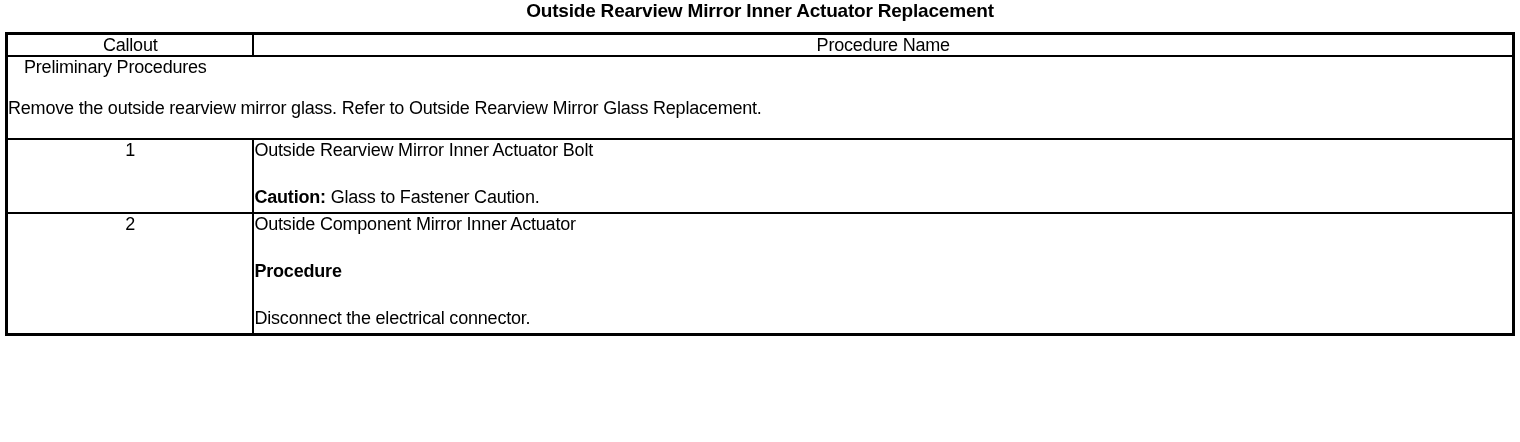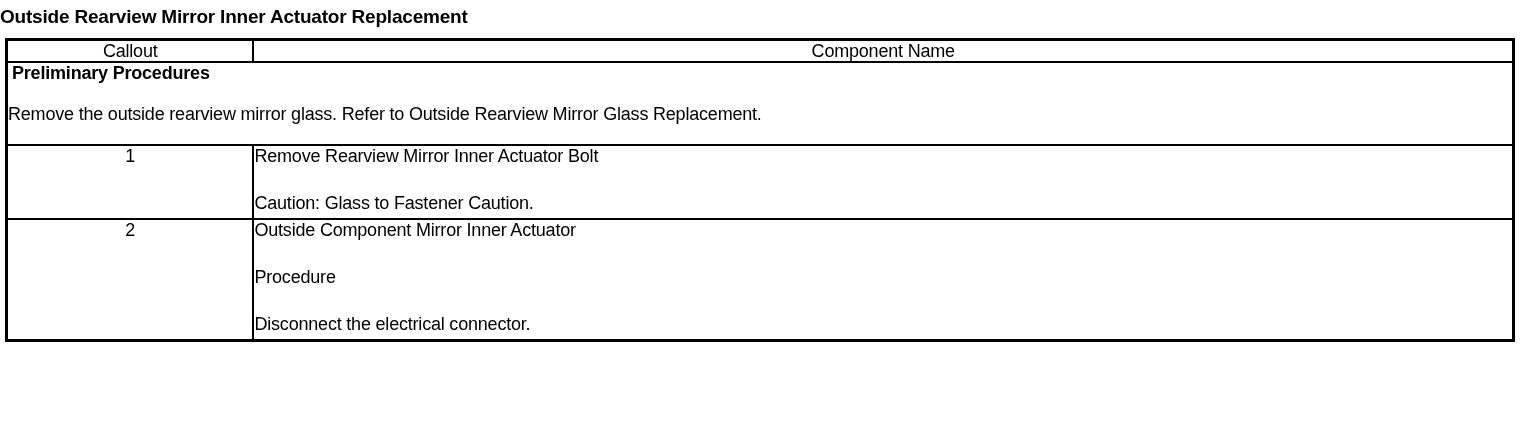--- a/index.html
+++ b/index.html
@@ -14,24 +14,24 @@
     color: #000000;
     overflow: hidden;
   }
   .page {
     position: relative;
     width: 1520px;
     height: 442px;
     box-sizing: border-box;
   }
   .doc-title {
+    text-align: center;
     font-size: 19px;
     font-weight: bold;
     line-height: 22px;
-    padding-top: 6px;
     letter-spacing: -0.2px;
     white-space: nowrap;
   }
   .table-wrap {
     margin: 10px 14px 0 5px;
   }
   table.spec {
     border-collapse: collapse;
     width: 1510px;
     table-layout: fixed;
@@ -54,23 +54,23 @@
     padding: 6px 4px 7px 4px;
     letter-spacing: -0.2px;
     white-space: nowrap;
   }
   .prelim-cell {
     padding: 4px 4px 4px 5px;
     font-size: 18px;
     line-height: 21px;
   }
   .prelim-head {
-    font-weight: bold;
+    font-weight: normal;
     letter-spacing: -0.2px;
-    margin: 0 0 20px 4px;
+    margin: 0 0 20px 16px;
   }
   .prelim-body {
     margin: 0 0 19px 0;
     letter-spacing: -0.2px;
   }
   .callout-cell {
     text-align: center;
     vertical-align: middle;
     font-size: 18px;
     line-height: 20px;
@@ -81,54 +81,54 @@
     line-height: 21px;
   }
   .name-cell p {
     margin: 0 0 26px 0;
     letter-spacing: -0.2px;
   }
   .name-cell p:last-child {
     margin-bottom: 4px;
   }
   .name-cell .strong {
-    font-weight: normal;
+    font-weight: bold;
   }
 </style>
 </head>
 <body>
 
 <div class="page">
 
   <div class="doc-title">Outside Rearview Mirror Inner Actuator Replacement</div>
 
   <div class="table-wrap">
     <table class="spec">
       <colgroup>
         <col class="c-callout">
         <col class="c-name">
       </colgroup>
       <thead>
         <tr>
           <th class="hdr-cell">Callout</th>
-          <th class="hdr-cell">Component Name</th>
+          <th class="hdr-cell">Procedure Name</th>
         </tr>
       </thead>
       <tbody>
         <tr>
           <td class="prelim-cell" colspan="2">
             <p class="prelim-head">Preliminary Procedures</p>
             <p class="prelim-body">Remove the outside rearview mirror glass. Refer to Outside Rearview Mirror Glass Replacement.</p>
           </td>
         </tr>
 
         <tr>
           <td class="callout-cell">1</td>
           <td class="name-cell">
-            <p>Remove Rearview Mirror Inner Actuator Bolt</p>
+            <p>Outside Rearview Mirror Inner Actuator Bolt</p>
             <p><span class="strong">Caution:</span><span> Glass to Fastener Caution.</span></p>
           </td>
         </tr>
 
         <tr>
           <td class="callout-cell">2</td>
           <td class="name-cell">
             <p>Outside Component Mirror Inner Actuator</p>
             <p class="strong">Procedure</p>
             <p>Disconnect the electrical connector.</p>

